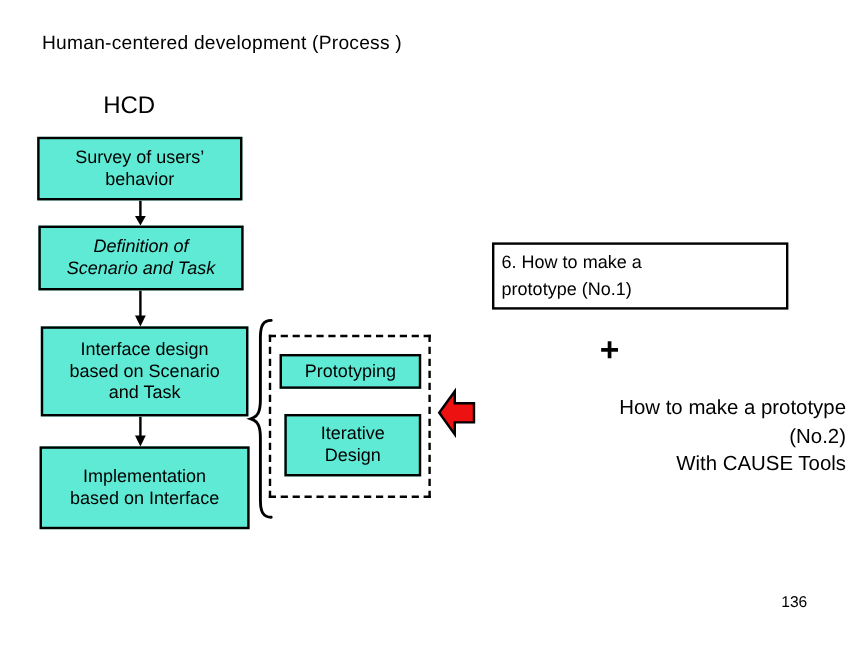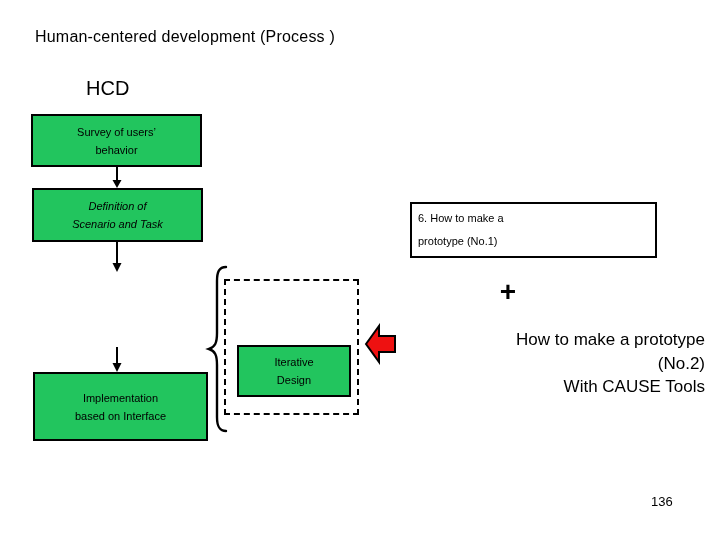--- a/index.html
+++ b/index.html
@@ -27,41 +27,41 @@
     font-size: 20px;
   }
   .box {
     box-sizing: border-box;
     border: 2px solid #000;
     display: flex;
     align-items: center;
     justify-content: center;
     text-align: center;
     white-space: pre-line;
-    font-size: 11px;
+    font-size: 15px;
     line-height: 18px;
-    background: #22c55e;
+    background: #5eead4;
   }
   .flow-box-1 { left: 31px;  top: 114px; width: 171px; height: 53px; }
   .flow-box-2 { left: 32px;  top: 188px; width: 171px; height: 54px; font-style: italic; }
   .flow-box-3 { left: 34px;  top: 272px; width: 173px; height: 75px; }
   .flow-box-4 { left: 33px;  top: 372px; width: 175px; height: 69px; }
   .dashed-group {
     box-sizing: border-box;
     left: 224px; top: 279px; width: 135px; height: 136px;
     border: 2px dashed #000;
     background: #fff;
   }
   .proto-box { left: 233px; top: 295px; width: 118px; height: 29px; }
   .iter-box  { left: 237px; top: 345px; width: 114px; height: 52px; }
   .note-box {
     box-sizing: border-box;
     left: 410px; top: 202px; width: 247px; height: 56px;
     border: 2px solid #000;
-    font-size: 11px;
+    font-size: 15px;
     line-height: 23px;
     padding: 3px 6px;
     white-space: pre-line;
     background: #fff;
   }
   .plus-symbol {
     left: 490px; top: 276px; width: 36px;
     font-size: 28px;
     font-weight: bold;
     text-align: center;
@@ -97,34 +97,38 @@
   </svg>
 
   <div class="abs box flow-box-2">Definition of
 Scenario and Task</div>
 
   <svg class="abs" style="left:110px; top:242px;" width="14" height="30" viewBox="0 0 14 30">
     <line x1="7" y1="0" x2="7" y2="22" stroke="#000" stroke-width="2"></line>
     <polygon points="2.5,21 11.5,21 7,30" fill="#000"></polygon>
   </svg>
 
+  <div class="abs box flow-box-3">Interface design
+based on Scenario
+and Task</div>
 
   <svg class="abs" style="left:110px; top:347px;" width="14" height="25" viewBox="0 0 14 25">
     <line x1="7" y1="0" x2="7" y2="17" stroke="#000" stroke-width="2"></line>
     <polygon points="2.5,16 11.5,16 7,25" fill="#000"></polygon>
   </svg>
 
   <div class="abs box flow-box-4">Implementation
 based on Interface</div>
 
   <svg class="abs" style="left:203px; top:263px;" width="26" height="172" viewBox="0 0 26 172">
     <path d="M 23 4 C 16 4 14 9 14 18 L 14 70 C 14 80 12 84 6 86 C 12 88 14 92 14 102 L 14 154 C 14 163 16 168 23 168" fill="none" stroke="#000" stroke-width="2.4" stroke-linecap="round"></path>
   </svg>
 
   <div class="abs dashed-group"></div>
+  <div class="abs box proto-box">Prototyping</div>
   <div class="abs box iter-box">Iterative
 Design</div>
 
   <svg class="abs" style="left:364px; top:323px;" width="33" height="42" viewBox="0 0 33 42">
     <polygon points="2,21 15,3 15,13 31,13 31,29 15,29 15,39" fill="#ee1111" stroke="#000" stroke-width="2" stroke-linejoin="miter"></polygon>
   </svg>
 
   <div class="abs note-box">6. How to make a
 prototype (No.1)</div>
 

